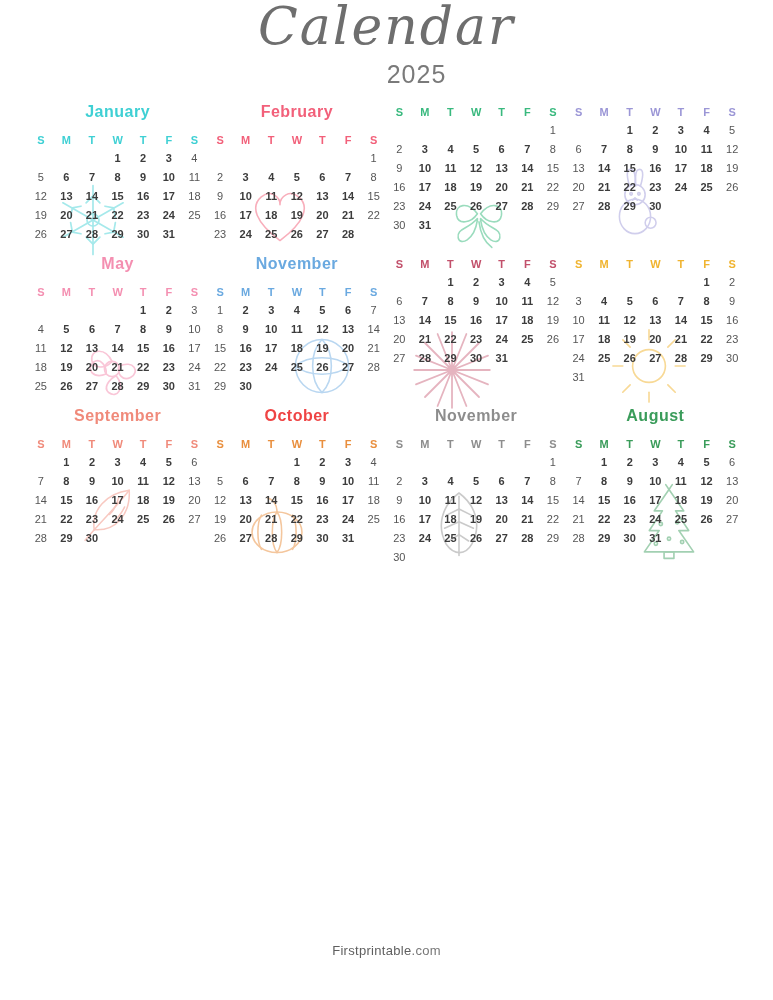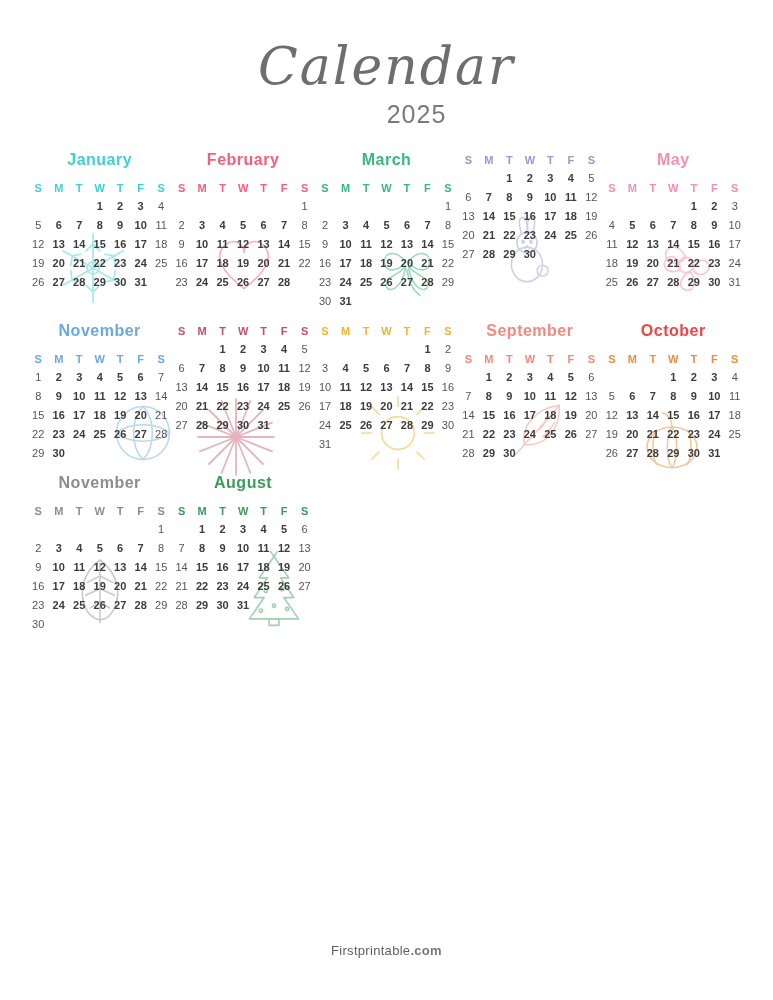--- a/index.html
+++ b/index.html
@@ -18,44 +18,43 @@
   .page {
     width: 773px;
     height: 1000px;
     position: relative;
     box-sizing: border-box;
     padding: 0;
   }
   
   .header {
     text-align: center;
-    padding-top: 40px;
   }
   .title {
     font-family: "DejaVu Serif", serif;
     font-style: italic;
     font-size: 52px;
     color: #6e6e6e;
     letter-spacing: 2px;
     line-height: 1;
     font-weight: 400;
   }
   .year {
     font-family: "Liberation Sans", sans-serif;
     font-size: 25px;
     color: #7a7a7a;
     letter-spacing: 1px;
     margin-top: 8px;
     margin-left: 60px;
   }
   
   .months-grid {
-    margin-top: 22px;
+    margin-top: 14px;
     display: grid;
-    grid-template-columns: repeat(5, 1fr);
+    grid-template-columns: repeat(4, 1fr);
     grid-template-rows: repeat(4, auto);
     row-gap: 12px;
     column-gap: 0px;
     padding: 0 28px;
     box-sizing: border-box;
   }
   .month {
     position: relative;
     width: 100%;
     box-sizing: border-box;
@@ -108,21 +107,21 @@
     position: absolute;
     bottom: 42px;
     left: 0;
     width: 100%;
     text-align: center;
     font-size: 13px;
     color: #5f5f5f;
     letter-spacing: 0.3px;
   }
   .footer .brand { font-weight: normal; }
-  .footer .tld { font-weight: bold; color: #777; }
+  .footer .tld { font-weight: normal; color: #777; }
 </style>
 </head>
 <body>
 
 <div class="page">
 
   <div class="header">
     <div class="title">Calendar</div>
     <div class="year">2025</div>
   </div>
@@ -264,21 +263,20 @@
               <td class="wk">25</td>
               <td class="wk">26</td>
               <td class="wk">27</td>
               <td class="wk">28</td>
               <td class="we"></td>
             </tr>
           </tbody>
         </table>
       </div>
       <div class="month">
-        <div class="month-name" style="color: rgb(57, 185, 126);">March</div>
         <div class="doodle" style="left: 52px; top: 74px;"><svg width="80" height="80" viewBox="0 0 100 100" fill="none" stroke="#39b97e" stroke-width="2" stroke-linecap="round" stroke-linejoin="round">
             <g opacity="0.6">
         <path d="M48 46 C36 30 20 34 22 48 C24 60 40 58 48 46 Z"></path>
         <path d="M52 46 C64 30 80 34 78 48 C76 60 60 58 52 46 Z"></path>
         <path d="M48 52 C36 66 22 64 24 76 C26 86 44 80 48 54 Z"></path>
         <path d="M52 52 C64 66 78 64 76 76 C74 86 56 80 52 54 Z"></path>
         <path d="M50 56 C52 72 58 82 66 88"></path>
             </g>
           </svg></div>
         <table class="cal">

